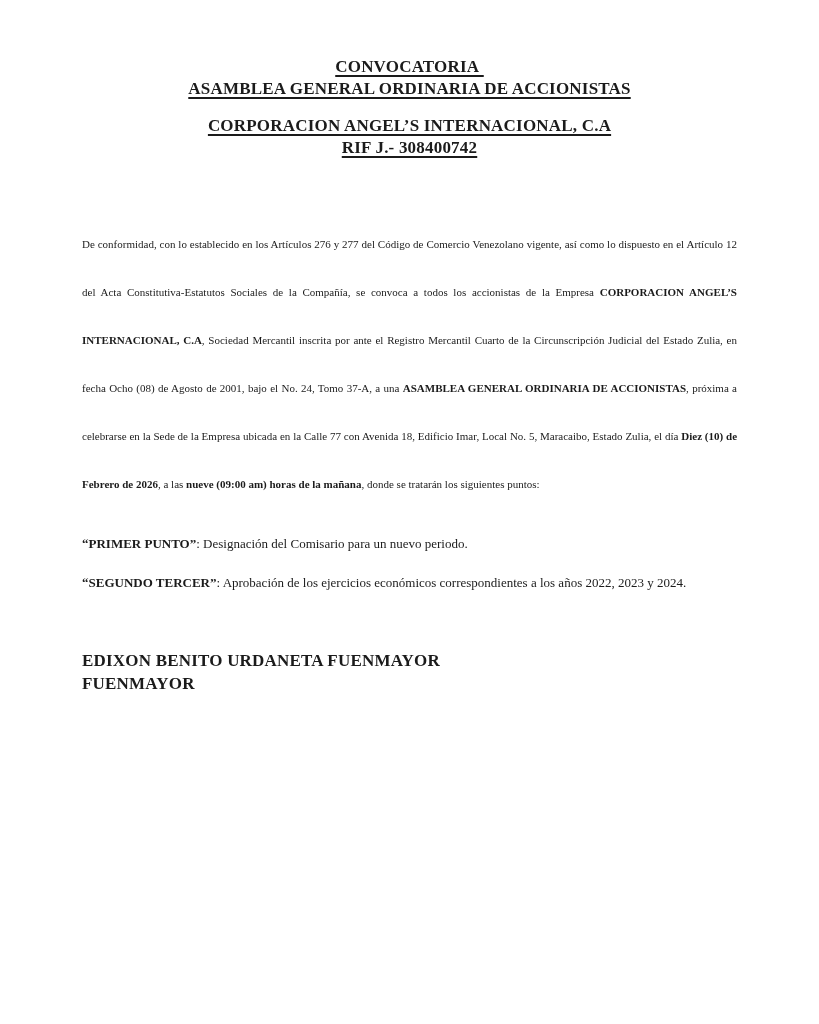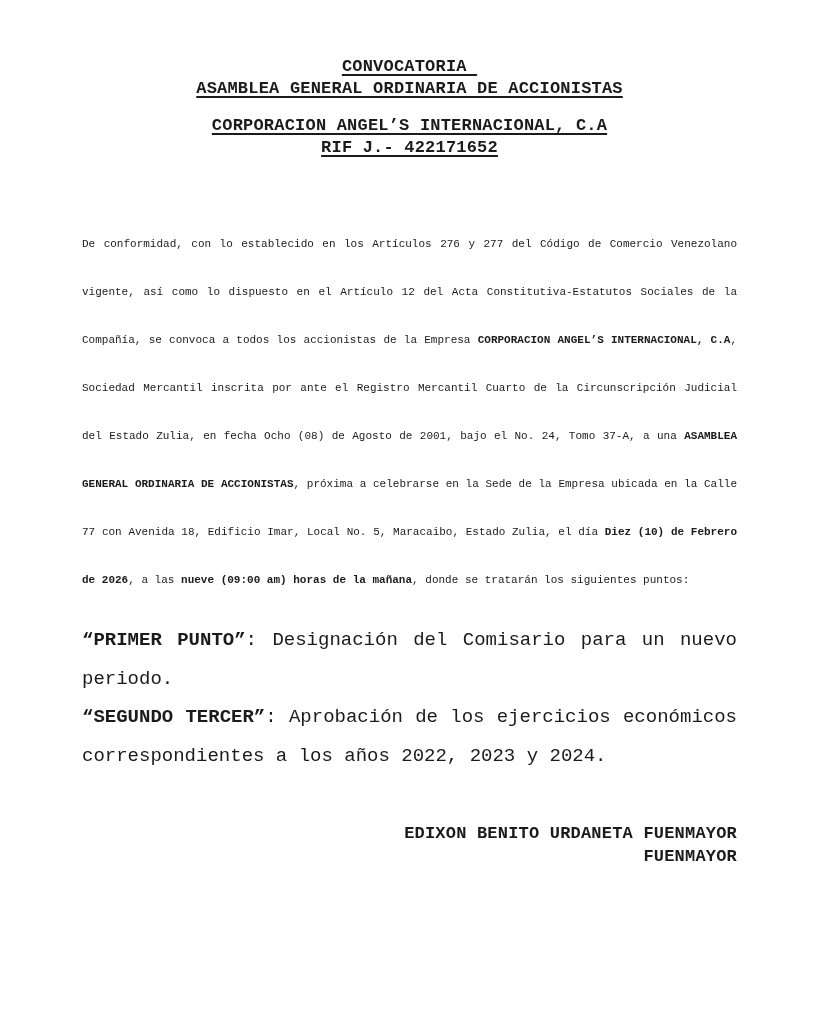--- a/index.html
+++ b/index.html
@@ -5,21 +5,21 @@
 <style>
   * { margin: 0; padding: 0; box-sizing: border-box; }
   html, body { background: #ffffff; }
   .page {
     position: relative;
     width: 819px;
     height: 876px;
     margin: 0 auto;
     background: #ffffff;
     color: #1b1b1b;
-    font-family: Liberation Mono, monospace;
+    font-family: Liberation Serif, serif;
     padding: 56px 82px 0 82px;
     overflow: hidden;
   }
   .doc-header {
     text-align: center;
     font-weight: bold;
     font-size: 17px;
     line-height: 22px;
     letter-spacing: 0.2px;
   }
@@ -32,45 +32,45 @@
   .body-par {
     margin-top: 61px;
     font-size: 11px;
     line-height: 48px;
     text-align: justify;
     text-justify: inter-word;
   }
   .b { font-weight: bold; }
   .points { margin-top: 17px; }
   .point {
-    font-size: 19px;
+    font-size: 13px;
     line-height: 38.6px;
     text-align: justify;
     text-justify: inter-word;
   }
   .signature {
     margin-top: 48px;
-    text-align: right;
+    text-align: left;
     font-weight: bold;
     font-size: 17px;
     line-height: 22.5px;
     letter-spacing: 0.2px;
   }
 </style>
 </head>
 <body>
 
 <div class="page">
 
   <header class="doc-header">
     <div class="u">CONVOCATORIA&nbsp;</div>
     <div class="u">ASAMBLEA GENERAL ORDINARIA DE ACCIONISTAS</div>
     <div class="company-block">
       <div class="u">CORPORACION ANGEL’S INTERNACIONAL, C.A</div>
-      <div class="u">RIF J.- 422171652</div>
+      <div class="u">RIF J.- 308400742</div>
     </div>
   </header>
 
   <main>
     <p class="body-par"><span>De conformidad, con lo establecido en los Artículos 276 y 277 del Código de Comercio Venezolano vigente, así como lo dispuesto en el Artículo 12 del Acta Constitutiva-Estatutos Sociales de la Compañía, se convoca a todos los accionistas de la Empresa </span><span class="b">CORPORACION ANGEL’S INTERNACIONAL, C.A</span><span>, Sociedad Mercantil inscrita por ante el Registro Mercantil Cuarto de la Circunscripción Judicial del Estado Zulia, en fecha Ocho (08) de Agosto de 2001, bajo el No. 24, Tomo 37-A, a una </span><span class="b">ASAMBLEA GENERAL ORDINARIA DE ACCIONISTAS</span><span>, próxima a celebrarse en la Sede de la Empresa ubicada en la Calle 77 con Avenida 18, Edificio Imar, Local No. 5, Maracaibo, Estado Zulia, el día </span><span class="b">Diez (10) de Febrero de 2026</span><span>, a las </span><span class="b">nueve (09:00 am) horas de la mañana</span><span>, donde se tratarán los siguientes puntos:</span></p>
 
     <section class="points">
       <p class="point"><span class="b">“PRIMER PUNTO”</span><span>: Designación del Comisario para un nuevo periodo.</span></p>
       <p class="point"><span class="b">“SEGUNDO TERCER”</span><span>: Aprobación de los ejercicios económicos correspondientes a los años 2022, 2023 y 2024.</span></p>
     </section>

